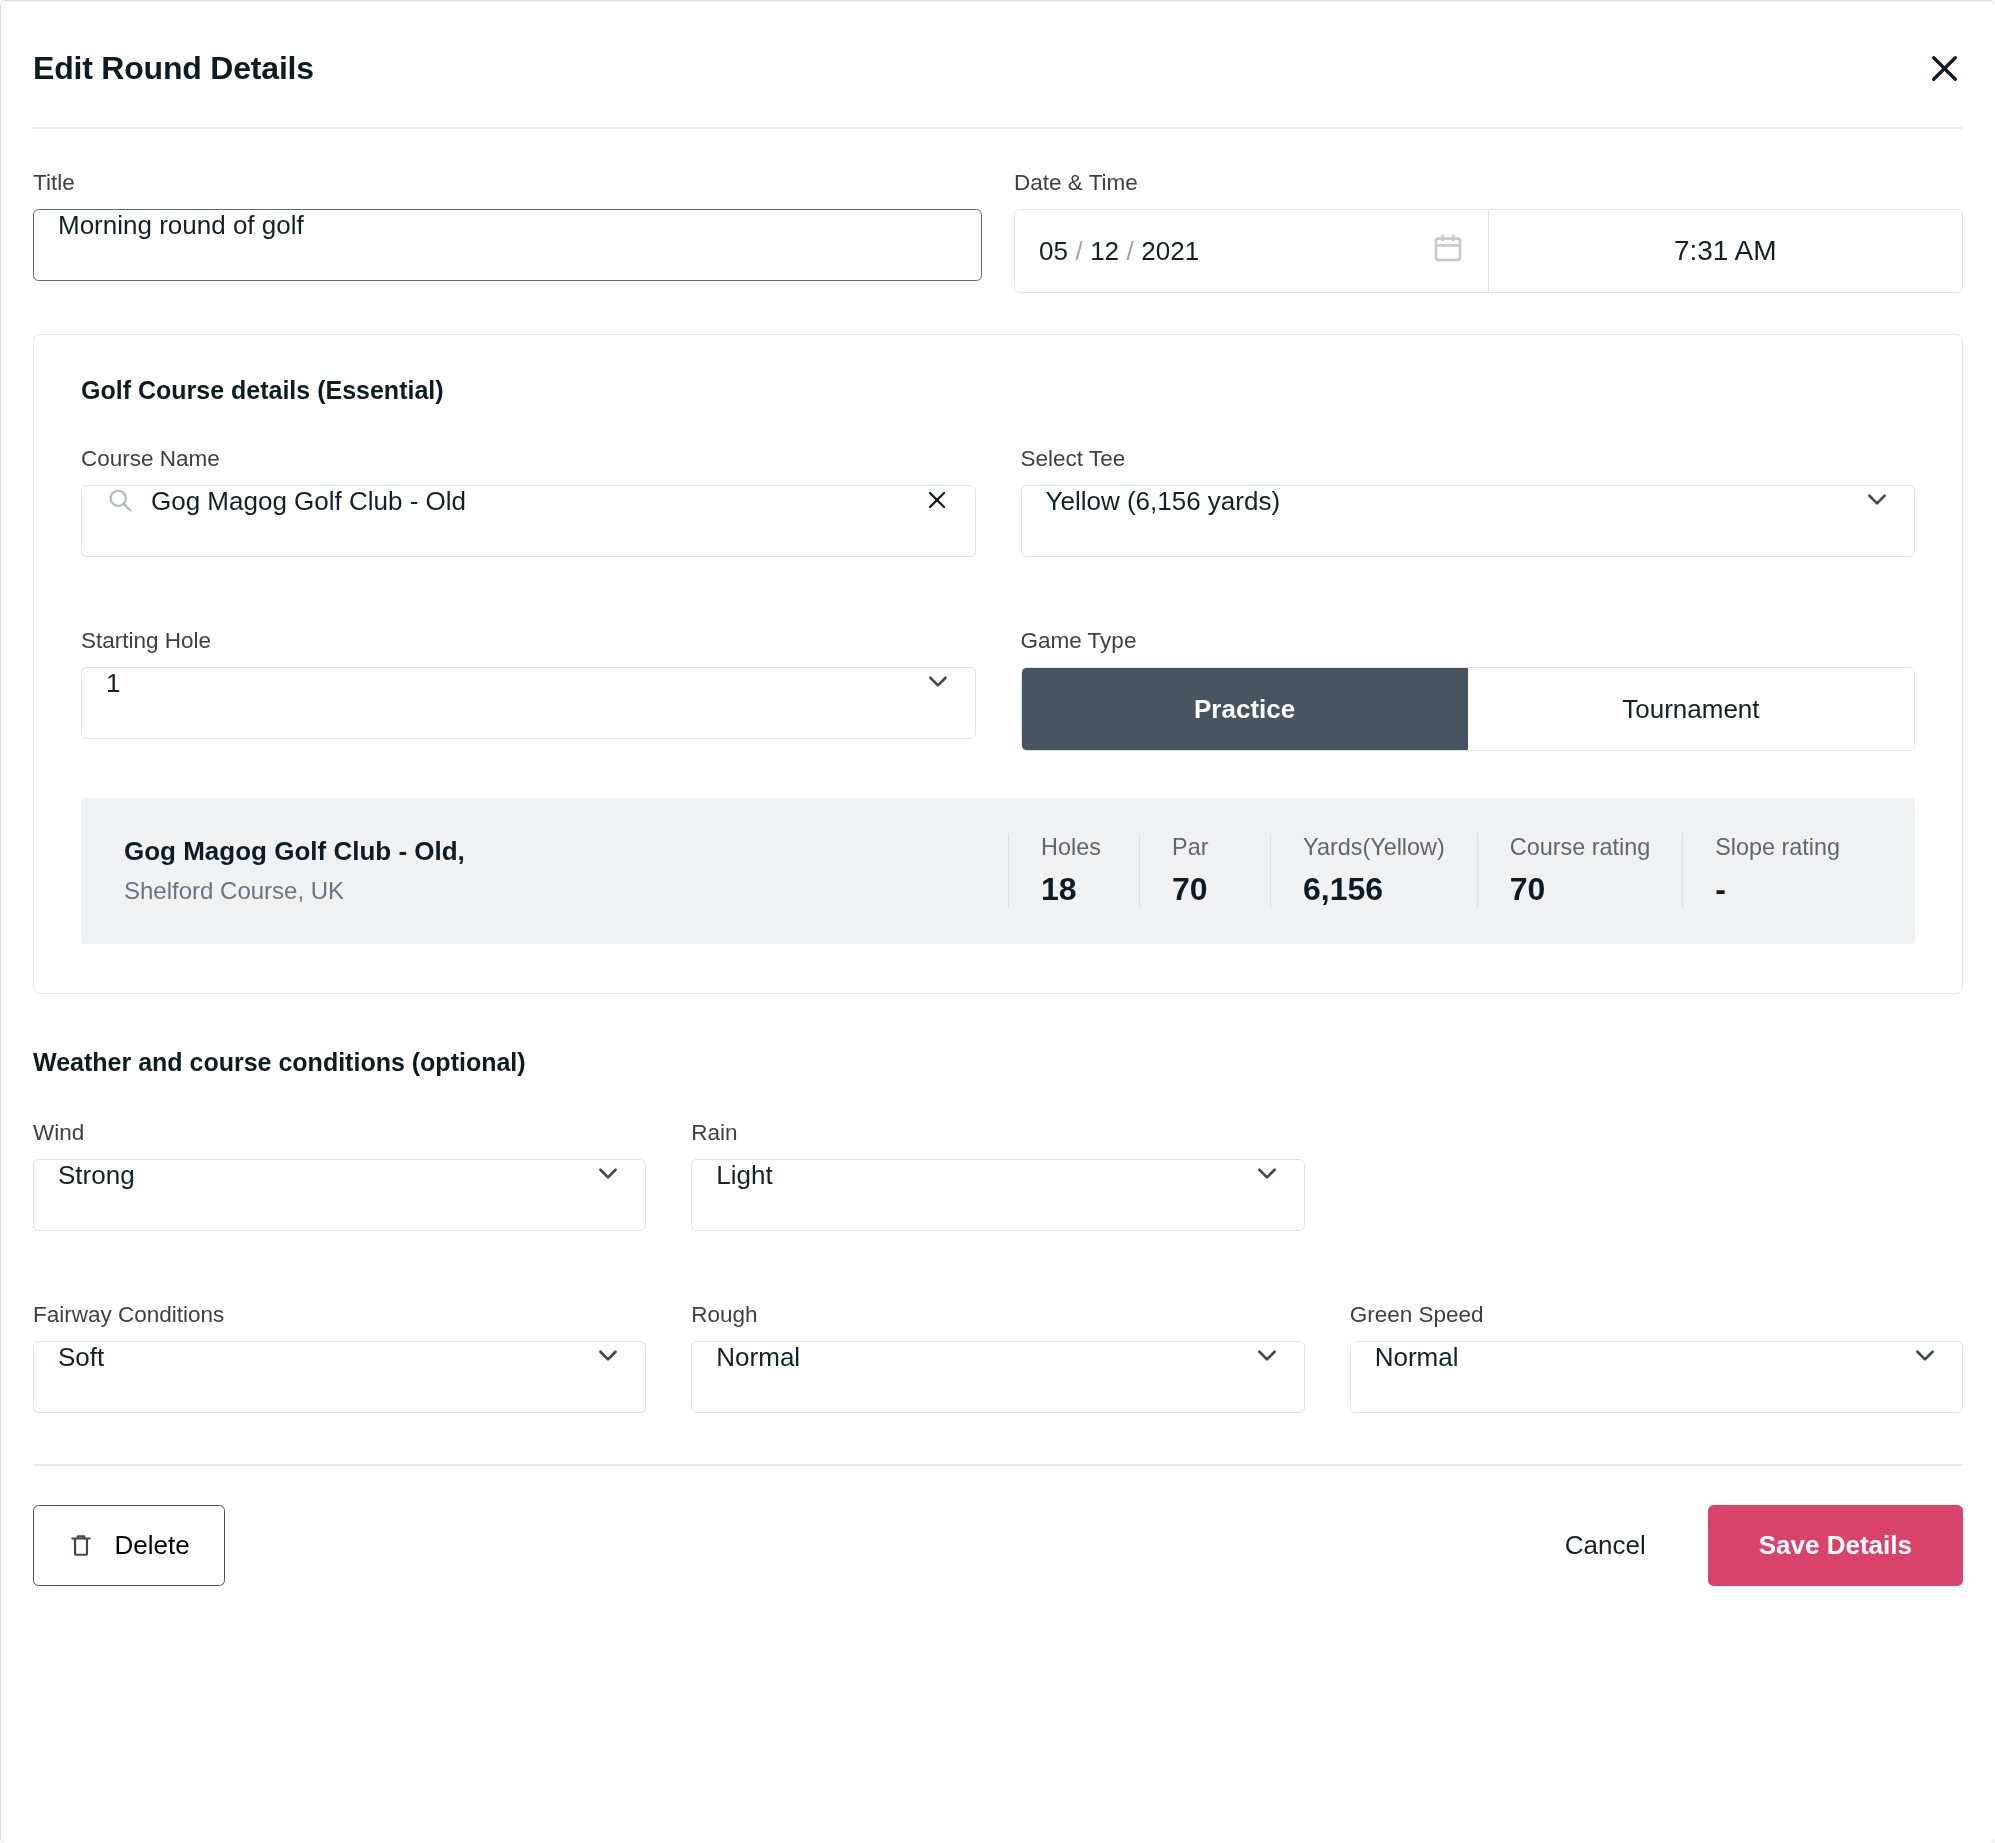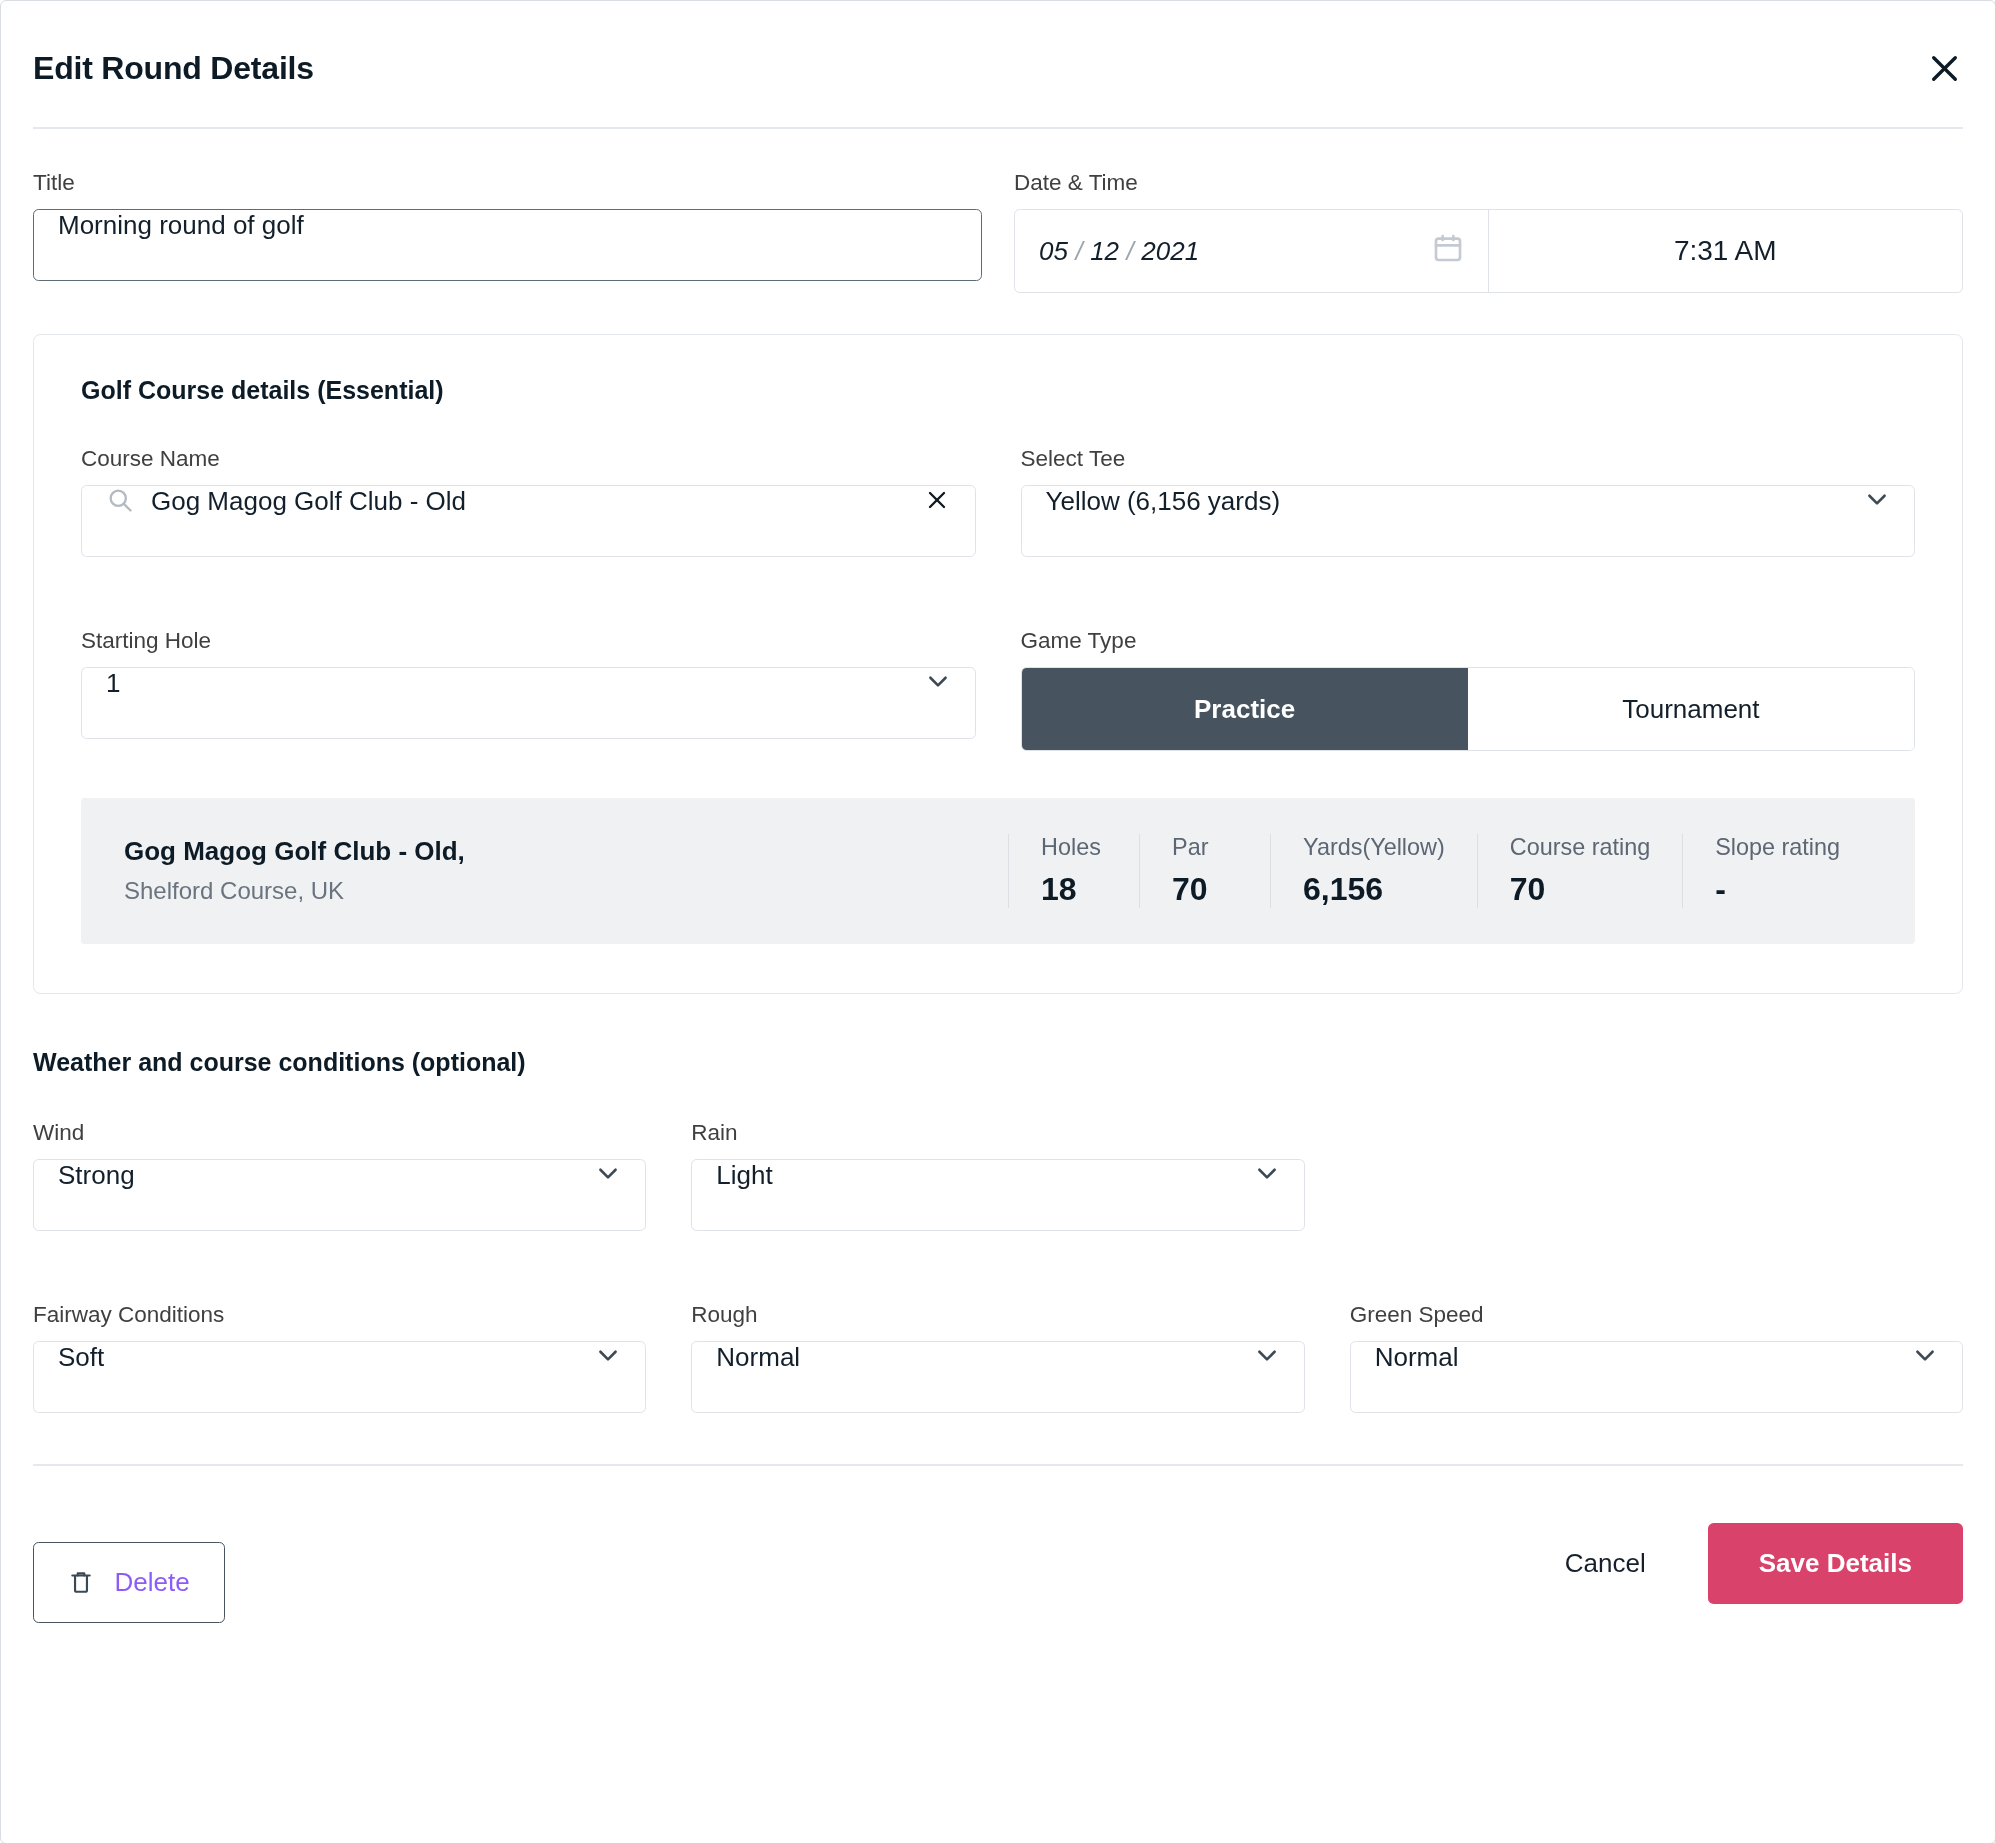--- a/index.html
+++ b/index.html
@@ -104,21 +104,20 @@
     overflow: hidden;
   }
   .date-part {
     flex: 0 0 50%;
     display: flex;
     align-items: center;
     padding: 0 24px;
     border-right: 1.9px solid #dfe3e8;
     font-size: 26px;
     color: #13202b;
-    font-style: italic;
   }
   .date-seg { color: #13202b; }
   .date-sep { color: #9aa5b1; margin: 0 7.5px; }
   .date-spacer { flex: 1; }
   .time-part {
     flex: 1;
     display: flex;
     align-items: center;
     justify-content: center;
     font-size: 28px;
@@ -263,24 +262,23 @@
   .btn-delete {
     display: flex;
     align-items: center;
     gap: 20.6px;
     height: 81px;
     padding: 0 34px;
     border: 1.9px solid #47545f;
     border-radius: 5.6px;
     background: #ffffff;
     font-size: 26px;
-    color: #8b5cf6;
+    color: #000000;
     cursor: pointer;
     font-family: inherit;
-    margin-top: 37px;
   }
   .trash-icon { width: 26px; height: 28px; color: #3c4954; }
 
   .footer-right {
     display: flex;
     align-items: center;
     gap: 28px;
   }
   .btn-cancel {
     background: none;

